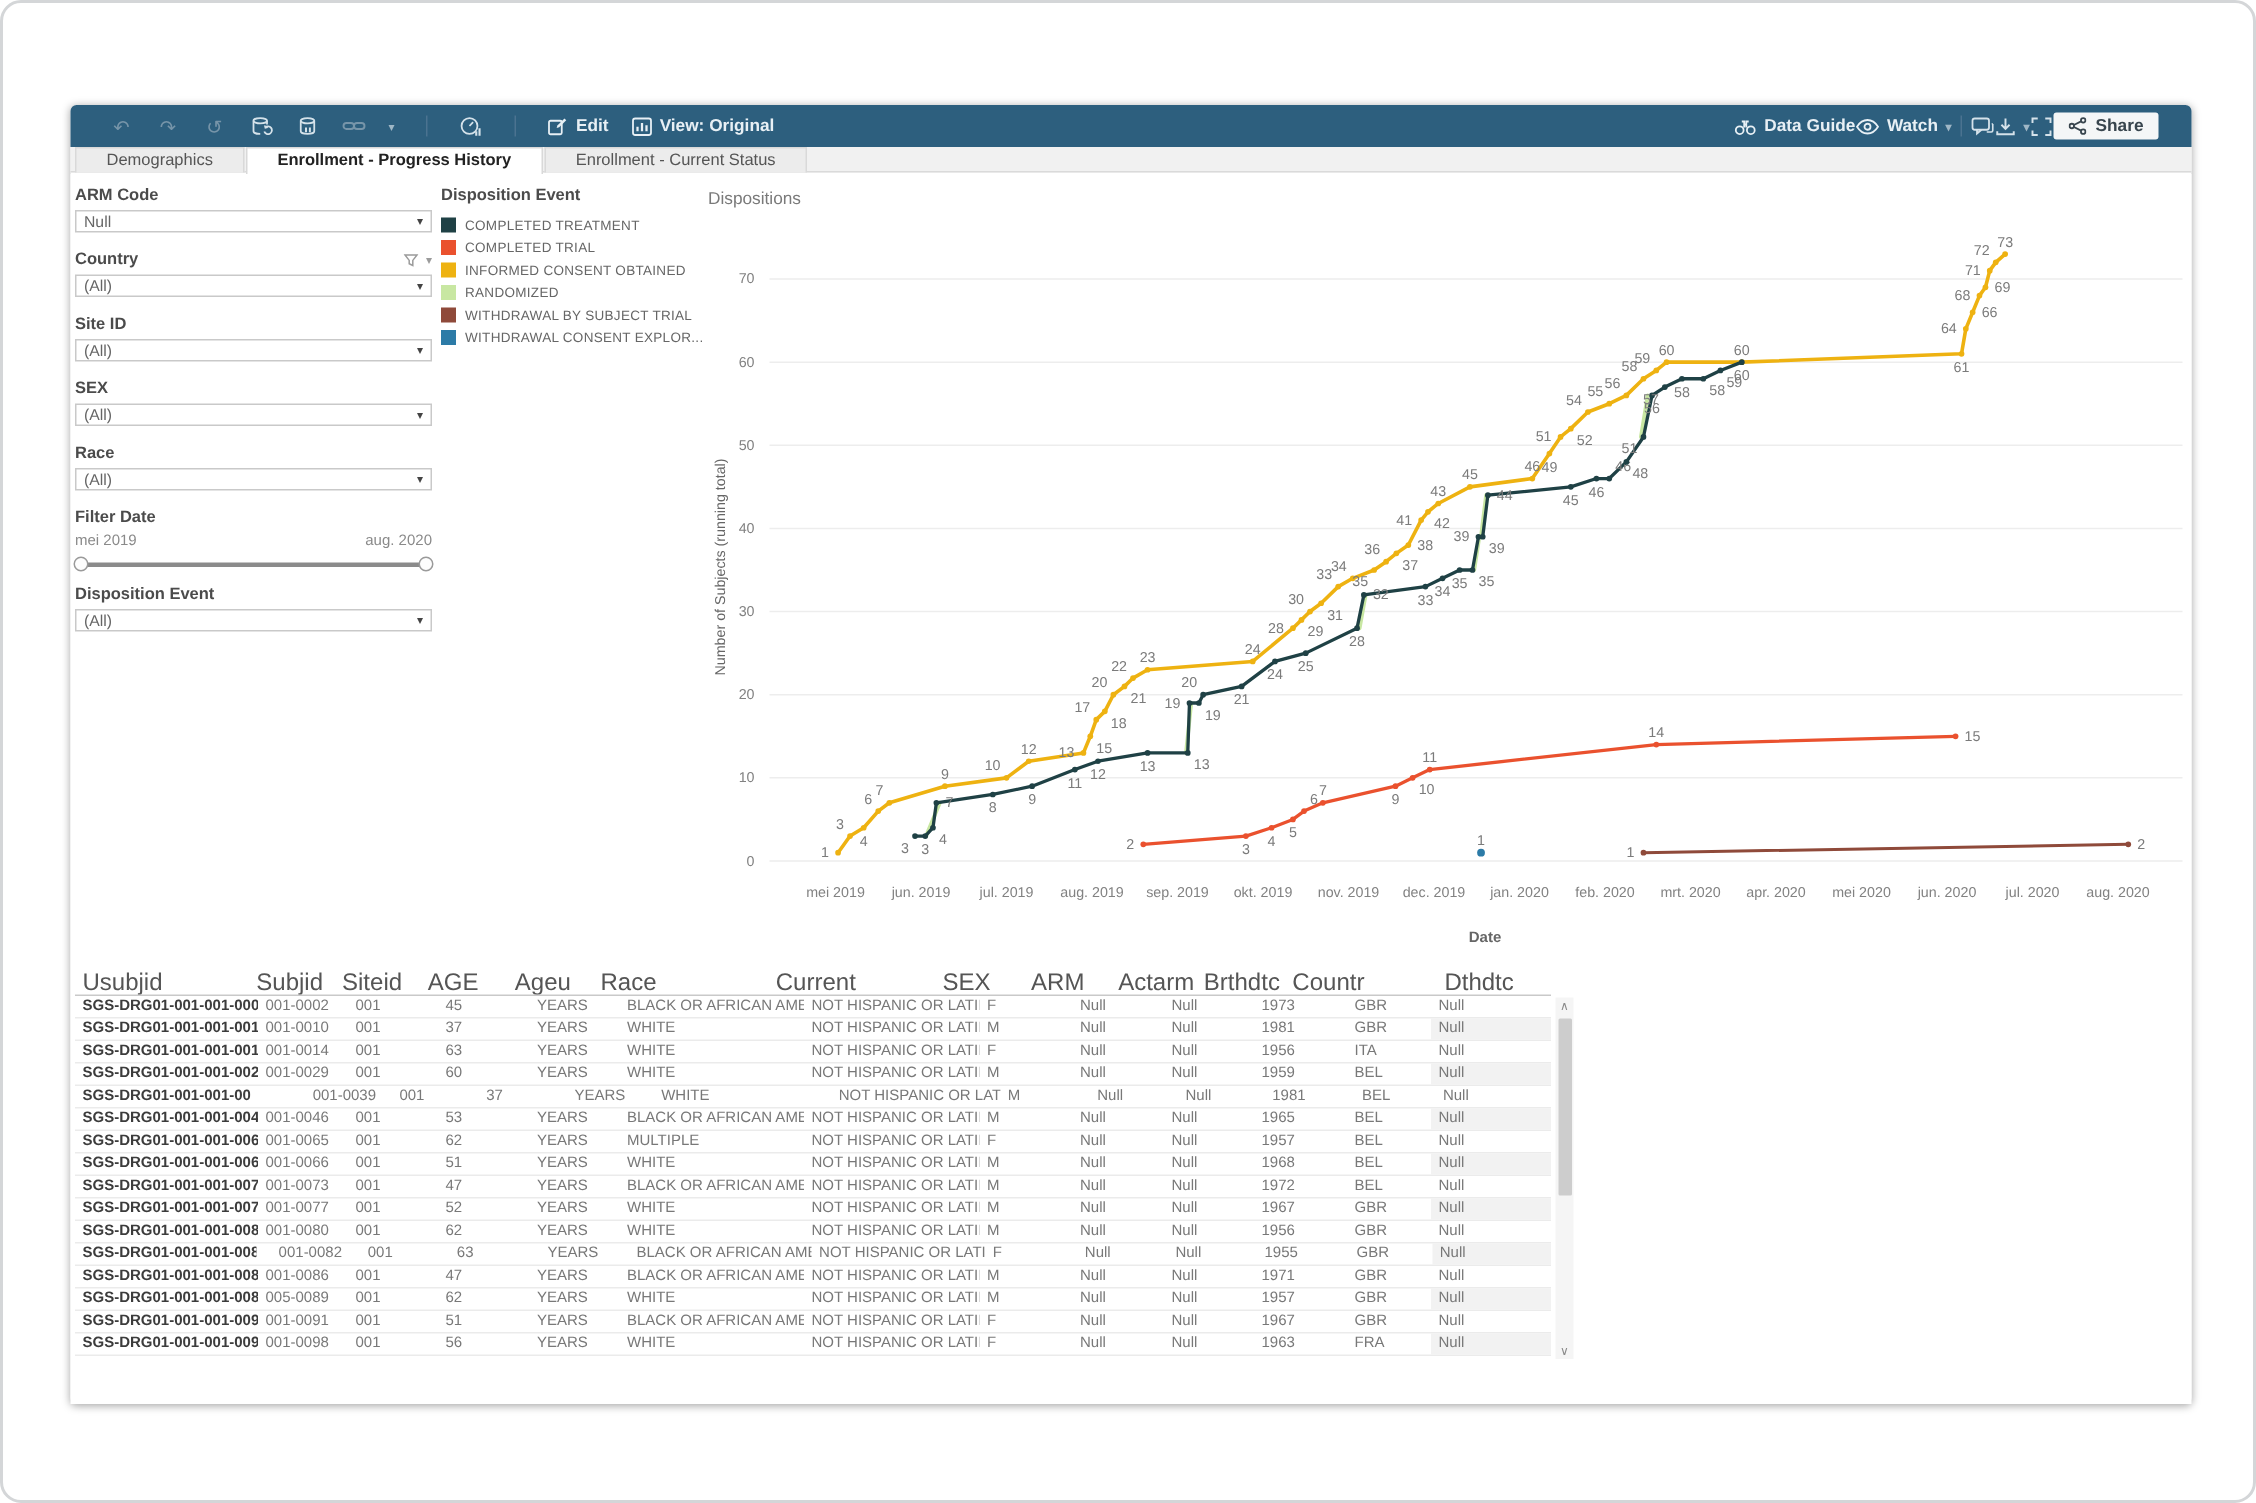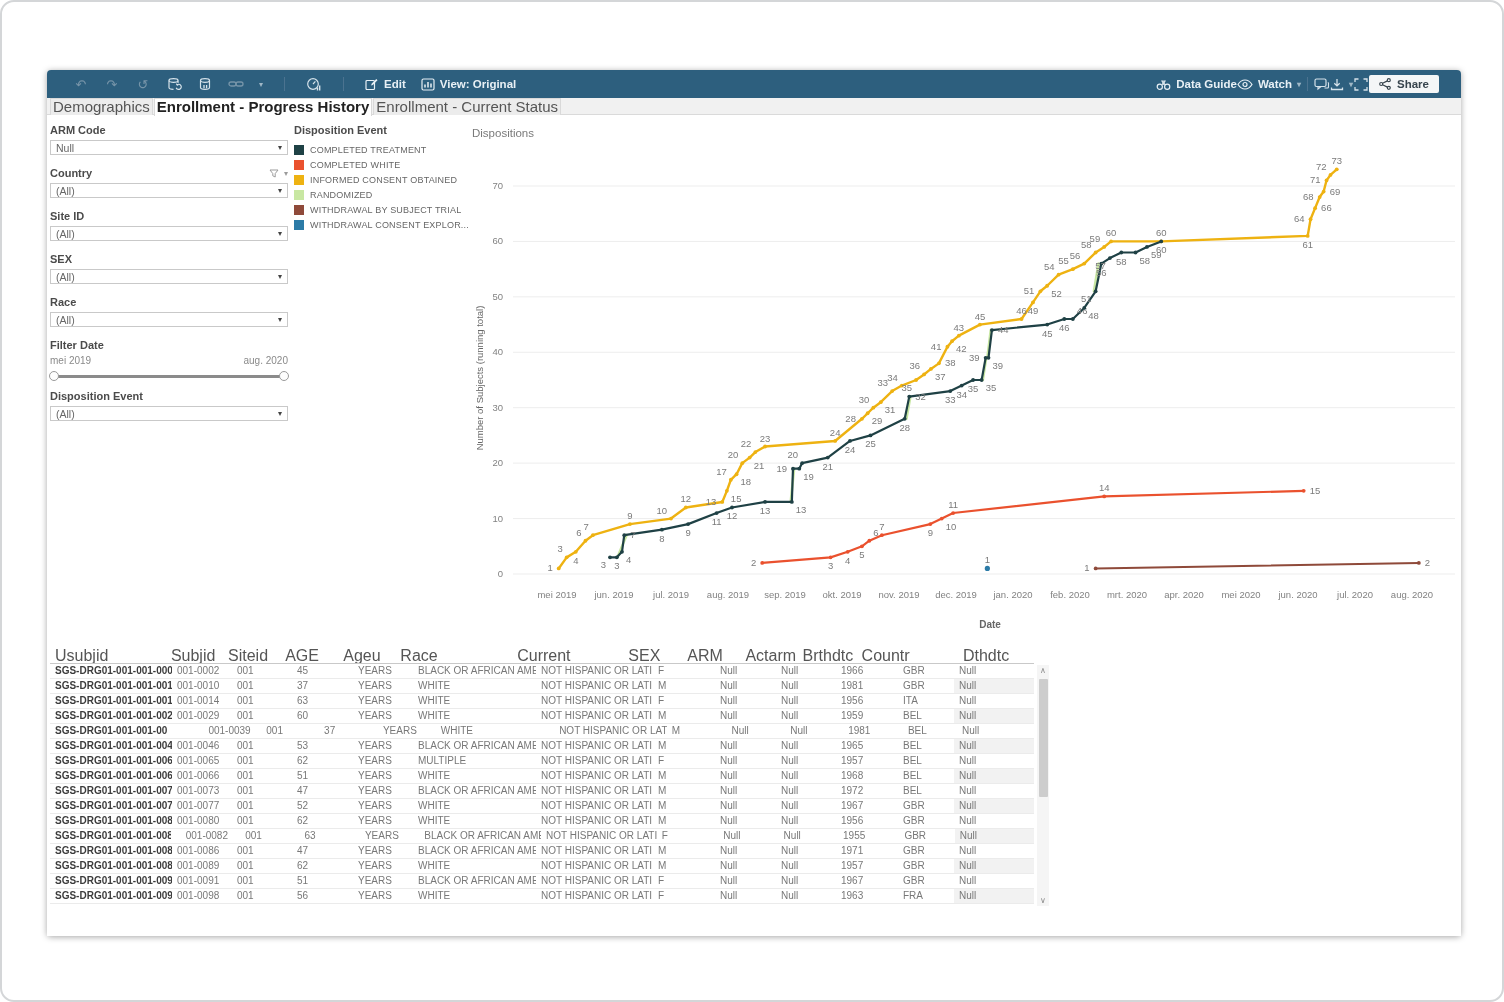--- a/index.html
+++ b/index.html
@@ -14,21 +14,21 @@
   .tb-ic { width:16px; height:16px; display:flex; align-items:center; justify-content:center; font-size:13px; cursor:pointer; }
   .dim { color:#7795a9; }
   .tb-sep { width:1px; height:14px; background:#4b7390; margin:0 6px; }
   .tb-btn { display:flex; align-items:center; gap:5px; font-size:11.5px; font-weight:bold; color:#e8f0f5; cursor:pointer; }
   .caret { font-size:8px; color:#9fb7c6; }
   .share-btn { display:flex; align-items:center; gap:6px; background:#f4f6f7; color:#38454e; font-size:11.5px; font-weight:bold; border-radius:2px; padding:3px 10px; cursor:pointer; }
   svg.icon { display:block; }
 
   
   .tabbar { position:absolute; left:0; top:28px; right:0; height:17px; background:#f1f1f1; border-bottom:1px solid #dadada; display:flex; padding-left:3px; }
-  .tab { height:17px; line-height:16px; padding:0 2px; font-size:15px; color:#555; background:#ececec; border:1px solid #d9d9d9; border-bottom:none; margin-right:1px; cursor:pointer; white-space:nowrap; }
+  .tab { height:17px; line-height:16px; padding:0 20px; font-size:11px; color:#555; background:#ececec; border:1px solid #d9d9d9; border-bottom:none; margin-right:1px; cursor:pointer; white-space:nowrap; }
   .tab.active { background:#fff; color:#222; font-weight:bold; height:18px; position:relative; z-index:2; }
 
   
   .content { position:absolute; left:0; top:46px; right:0; bottom:0; background:#fff; }
 
   
   .filters { position:absolute; left:3px; top:8px; width:238px; }
   .fgroup { margin-bottom:12px; }
   .flabel-row { display:flex; align-items:center; justify-content:space-between; margin-bottom:4px; }
   .flabel { font-size:11px; font-weight:bold; color:#4b4b4b; }
@@ -284,21 +284,21 @@
 
       <div class="legend">
         <div class="lg-title">Disposition Event</div>
         <div>
             <div class="lg-item">
               <span class="lg-swatch" style="background: rgb(31, 65, 69);"></span>
               <span class="lg-label">COMPLETED TREATMENT</span>
             </div>
             <div class="lg-item">
               <span class="lg-swatch" style="background: rgb(234, 81, 46);"></span>
-              <span class="lg-label">COMPLETED WHITE</span>
+              <span class="lg-label">COMPLETED TRIAL</span>
             </div>
             <div class="lg-item">
               <span class="lg-swatch" style="background: rgb(238, 178, 17);"></span>
               <span class="lg-label">INFORMED CONSENT OBTAINED</span>
             </div>
             <div class="lg-item">
               <span class="lg-swatch" style="background: rgb(200, 231, 162);"></span>
               <span class="lg-label">RANDOMIZED</span>
             </div>
             <div class="lg-item">
@@ -584,21 +584,21 @@
                 <div class="td c0" style="width: 122px;">SGS-DRG01-001-001-0002</div>
                 <div class="td" style="width: 60px;">001-0002</div>
                 <div class="td" style="width: 60px;">001</div>
                 <div class="td" style="width: 61px;">45</div>
                 <div class="td" style="width: 60px;">YEARS</div>
                 <div class="td" style="width: 123px;">BLACK OR AFRICAN AMER..</div>
                 <div class="td" style="width: 117px;">NOT HISPANIC OR LATINO</div>
                 <div class="td" style="width: 62px;">F</div>
                 <div class="td" style="width: 61px;">Null</div>
                 <div class="td" style="width: 60px;">Null</div>
-                <div class="td" style="width: 62px;">1966</div>
+                <div class="td" style="width: 62px;">1973</div>
                 <div class="td" style="width: 56px;">GBR</div>
                 <div class="td" style="width: 80px;">Null</div>
               </div>
               <div class="tr">
                 <div class="td c0" style="width: 122px;">SGS-DRG01-001-001-0010</div>
                 <div class="td" style="width: 60px;">001-0010</div>
                 <div class="td" style="width: 60px;">001</div>
                 <div class="td" style="width: 61px;">37</div>
                 <div class="td" style="width: 60px;">YEARS</div>
                 <div class="td" style="width: 123px;">WHITE</div>
@@ -770,21 +770,21 @@
                 <div class="td" style="width: 117px;">NOT HISPANIC OR LATINO</div>
                 <div class="td" style="width: 62px;">M</div>
                 <div class="td" style="width: 61px;">Null</div>
                 <div class="td" style="width: 60px;">Null</div>
                 <div class="td" style="width: 62px;">1971</div>
                 <div class="td" style="width: 56px;">GBR</div>
                 <div class="td" style="width: 80px;">Null</div>
               </div>
               <div class="tr">
                 <div class="td c0" style="width: 122px;">SGS-DRG01-001-001-0089</div>
-                <div class="td" style="width: 60px;">001-0089</div>
+                <div class="td" style="width: 60px;">005-0089</div>
                 <div class="td" style="width: 60px;">001</div>
                 <div class="td" style="width: 61px;">62</div>
                 <div class="td" style="width: 60px;">YEARS</div>
                 <div class="td" style="width: 123px;">WHITE</div>
                 <div class="td" style="width: 117px;">NOT HISPANIC OR LATINO</div>
                 <div class="td" style="width: 62px;">M</div>
                 <div class="td" style="width: 61px;">Null</div>
                 <div class="td" style="width: 60px;">Null</div>
                 <div class="td" style="width: 62px;">1957</div>
                 <div class="td" style="width: 56px;">GBR</div>

